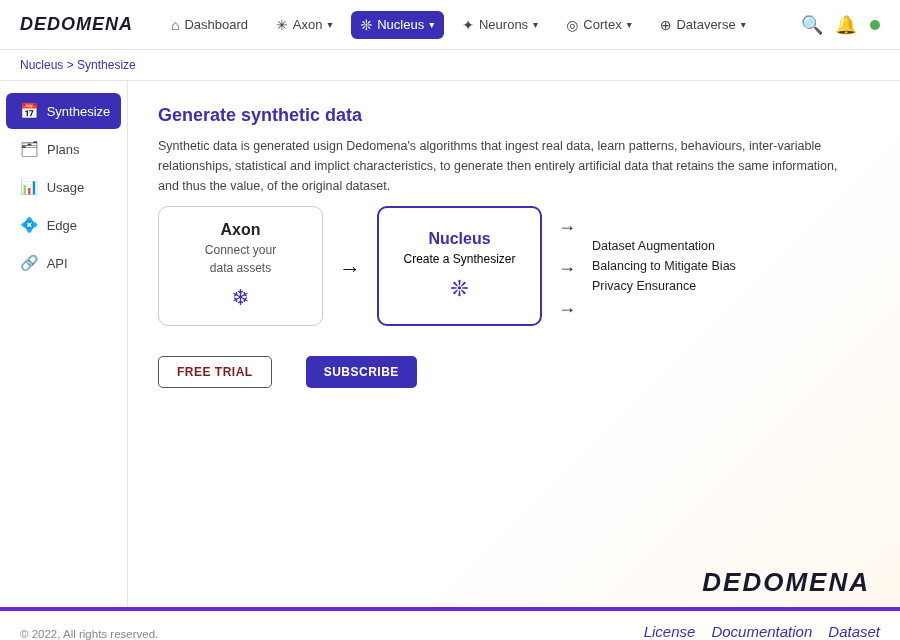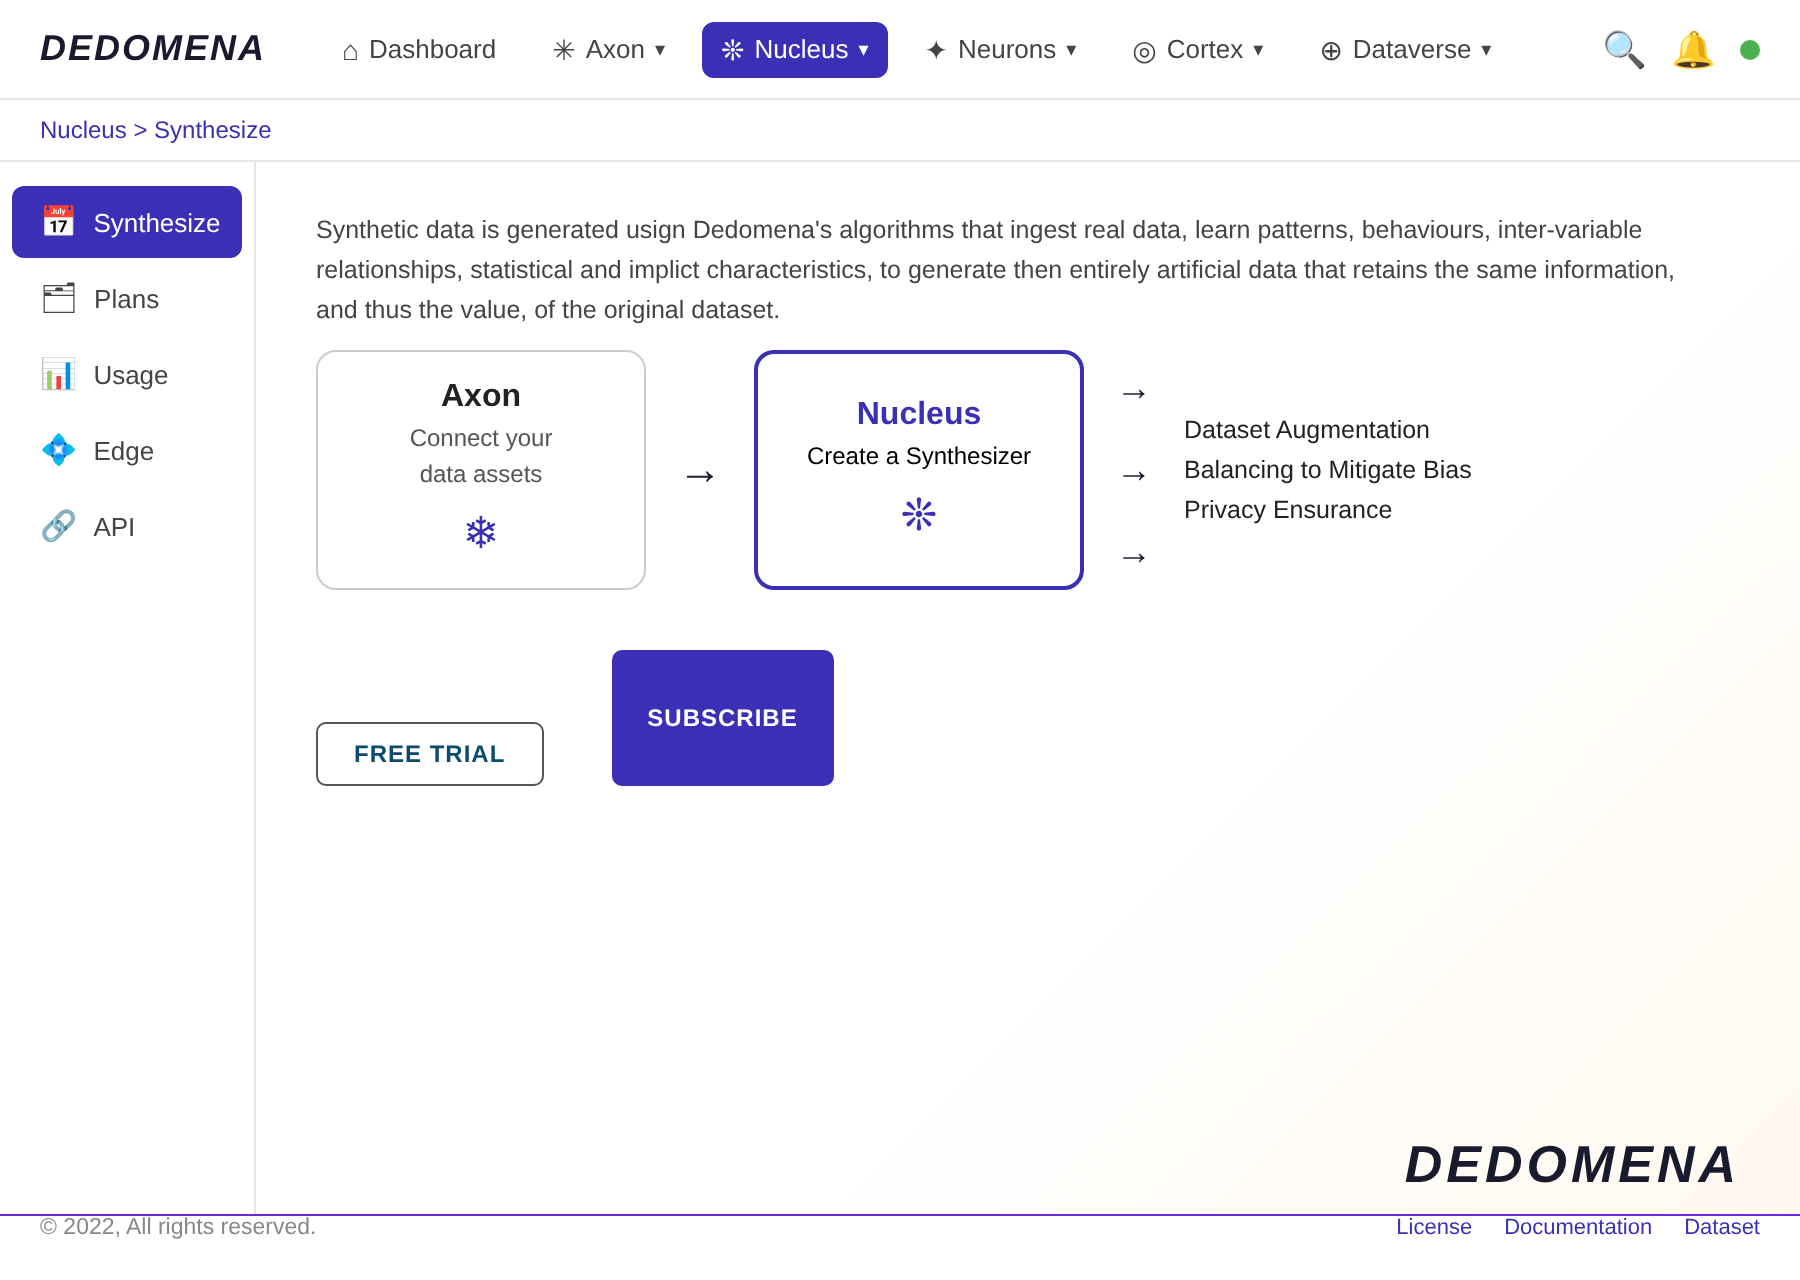--- a/index.html
+++ b/index.html
@@ -184,24 +184,23 @@
       gap: 12px;
       margin-top: 10px;
     }
     .btn-outline {
       padding: 8px 18px;
       border: 1.5px solid #555;
       background: #fff;
       border-radius: 5px;
       font-size: 12px;
       font-weight: 600;
-      color: #0c4a6e;
+      color: #7f1d1d;
       cursor: pointer;
       letter-spacing: 0.5px;
-      margin-top: 36px;
     }
     .btn-filled {
       padding: 8px 18px;
       background: #3b2fb5;
       border: none;
       border-radius: 5px;
       font-size: 12px;
       font-weight: 600;
       color: #fff;
       cursor: pointer;
@@ -217,40 +216,41 @@
       font-size: 26px;
       font-weight: 900;
       color: #1a1a2e;
       letter-spacing: 2px;
       font-style: italic;
     }
 
     
     .footer {
       background: #fff;
-      border-top: 1px solid #6d28d9;
+      border-top: 4px solid #6d28d9;
       padding: 0 20px;
       height: 33px;
       display: flex;
-      align-items: flex-start;
+      align-items: flex-end;
       font-size: 11.5px;
       color: #888;
       position: fixed;
       bottom: 0;
       width: 900px;
     }
     .footer-links {
       margin-left: auto;
       display: flex;
       gap: 16px;
     }
     .footer-link {
       color: #3b2fb5;
-      font-size: 11px;
-      cursor: pointer;
+      font-size: 15px;
+      cursor: pointer;
+      font-style: italic;
     }
   </style>
 </head>
 <body>
 
 <div class="topnav">
   <div class="logo">DEDOMENA</div>
 
   <div class="nav-item">
     <span class="nav-icon">⌂</span>
@@ -320,20 +320,21 @@
       <span class="sidebar-icon">💠</span>
       <span>Edge</span>
     </div>
     <div class="sidebar-item">
       <span class="sidebar-icon">🔗</span>
       <span>API</span>
     </div>
   </div>
 
   <div class="content">
+    <div class="page-title">Generate synthetic data</div>
     <p class="description">Synthetic data is generated usign Dedomena's algorithms that ingest real data, learn patterns, behaviours, inter-variable relationships, statistical and implict characteristics, to generate then entirely artificial data that retains the same information, and thus the value, of the original dataset.</p>
 
     <div class="diagram">
 
       <div class="diagram-box">
         <span class="diagram-box-title">Axon</span>
         <span style="font-size:12px;color:#555;">Connect your</span>
         <span style="font-size:12px;color:#555;">data assets</span>
         <span class="diagram-icon" style="color:#3b2fb5;">❄</span>
       </div>

